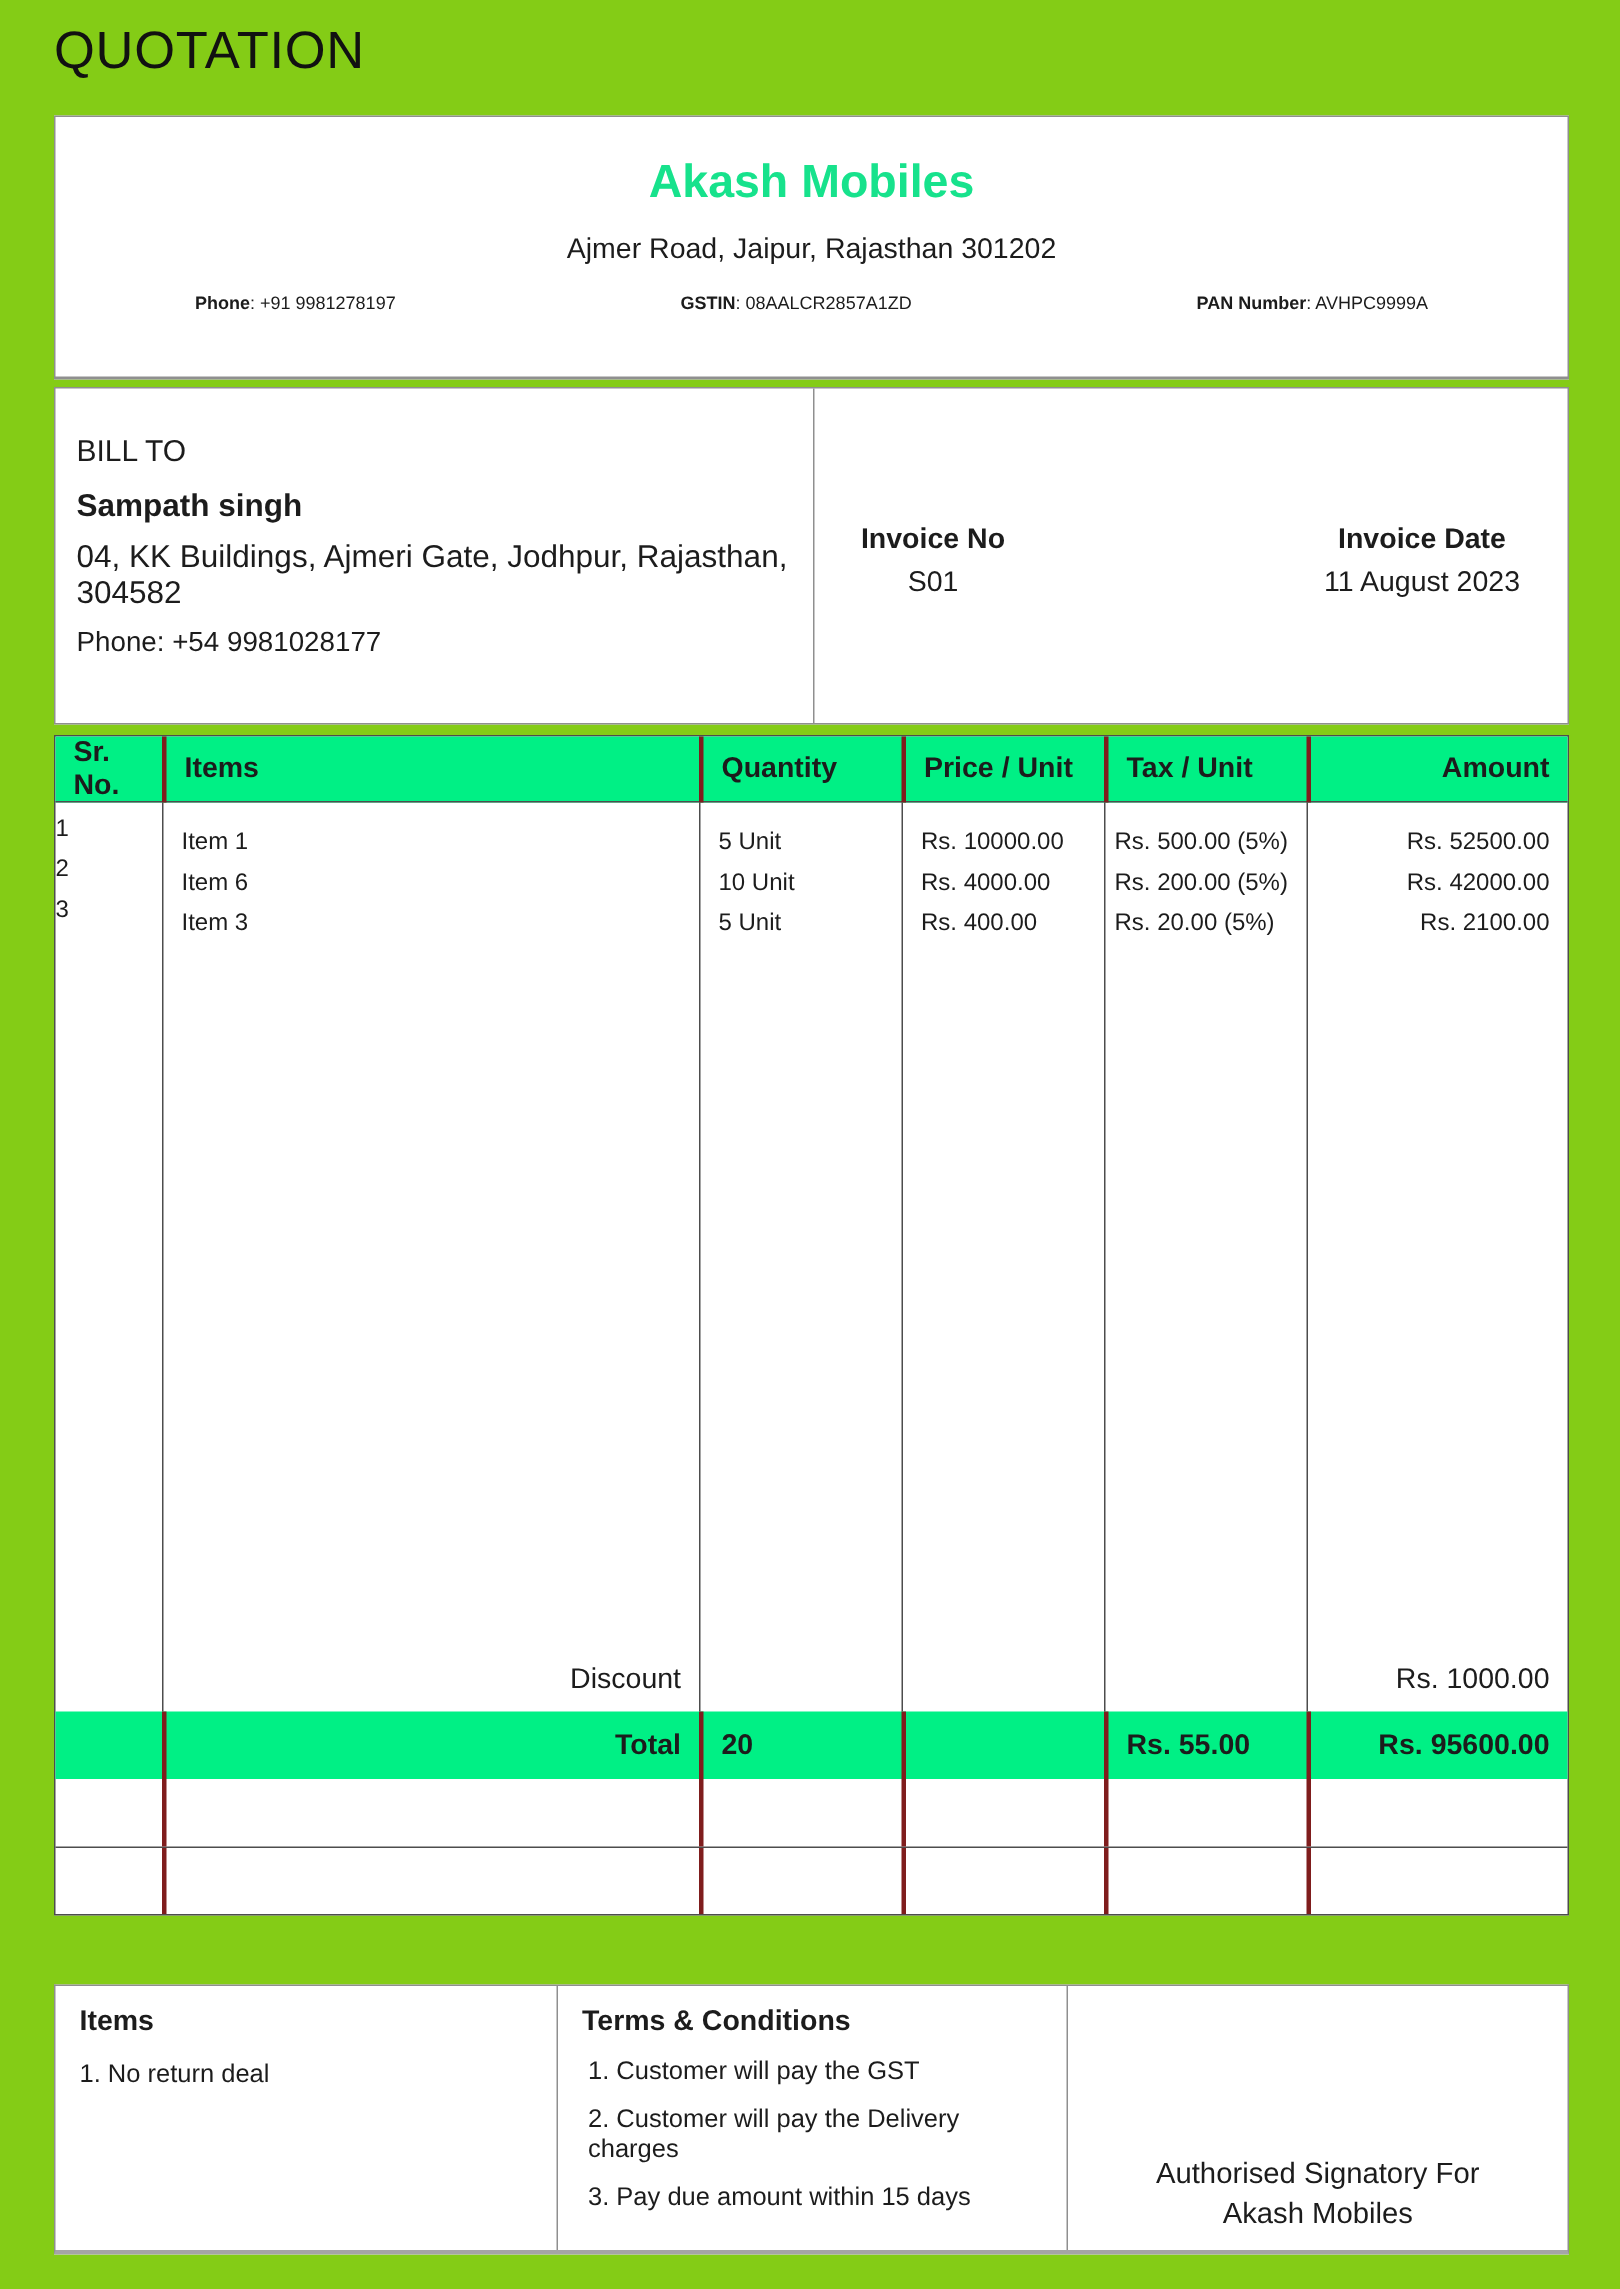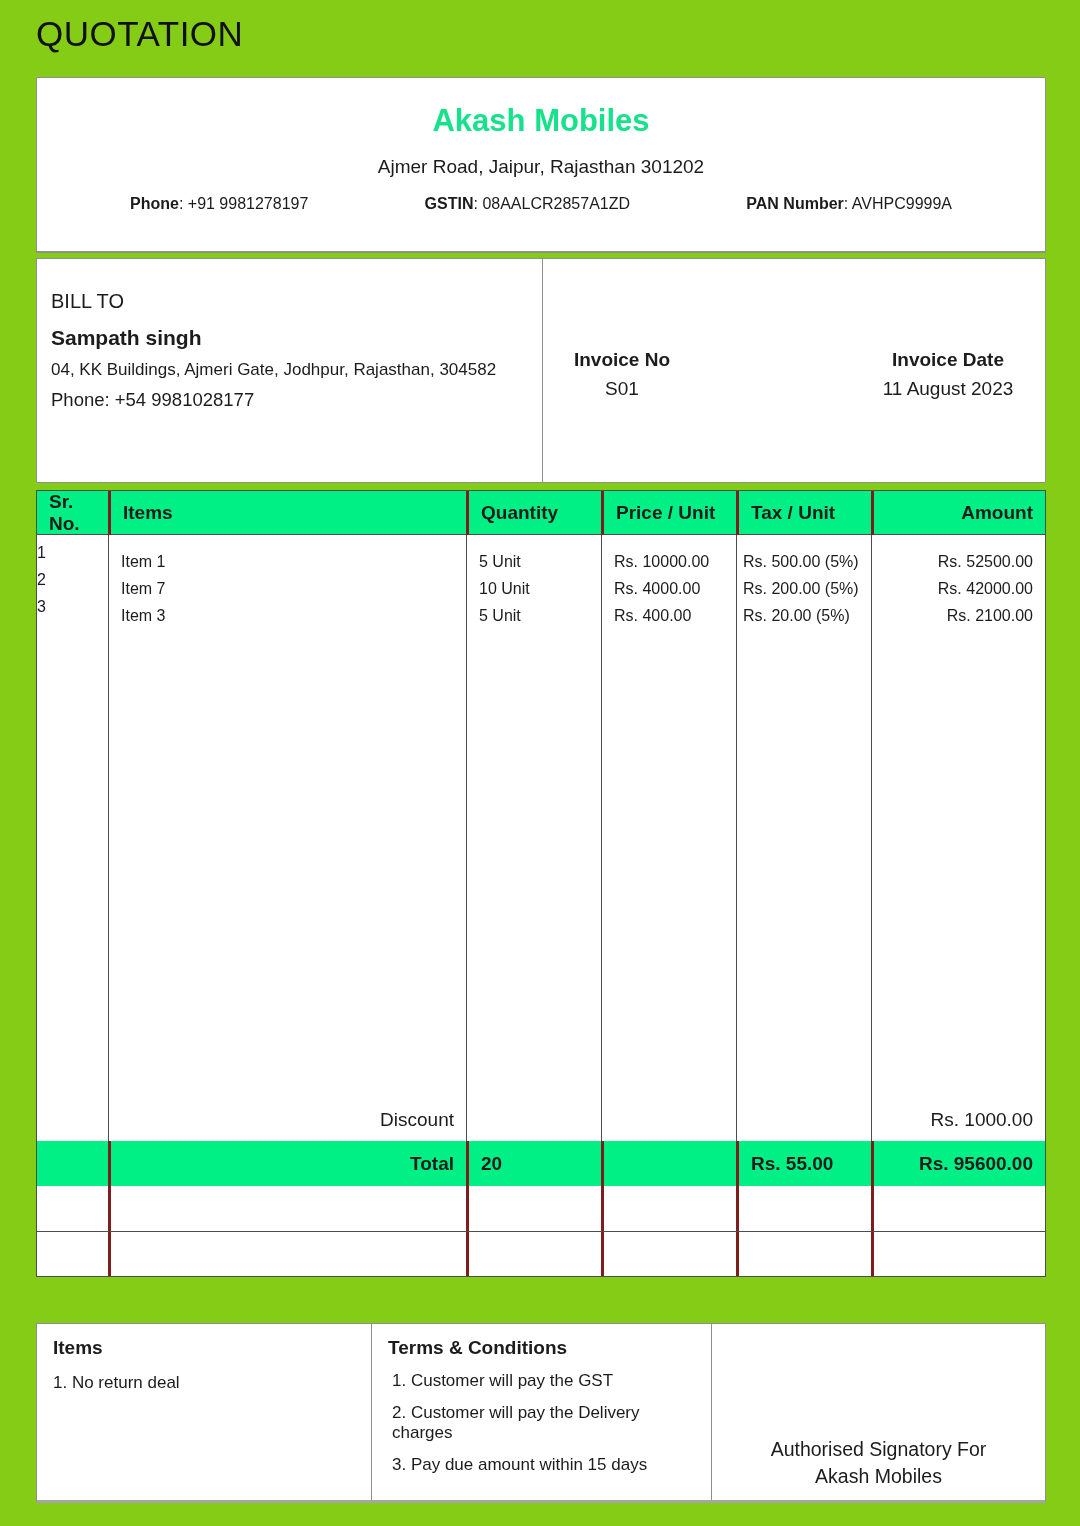--- a/index.html
+++ b/index.html
@@ -8,31 +8,31 @@
     position:relative; width:1080px; height:1526px; background:#84cc16;
     font-family:"Liberation Sans", sans-serif; color:#1c1c1c; overflow:hidden;
   }
   .doc-title { position:absolute; left:36px; top:14px; font-size:35px; font-weight:400; letter-spacing:0.5px; color:#111; }
 
   
   .company-box { position:absolute; left:36px; top:77px; width:1010px; height:176px;
     border:1px solid #8f8f8f; border-bottom:2px solid #8f8f8f; background:#fff; text-align:center; padding-top:24px; }
   .company-name { font-size:31px; font-weight:700; color:#17e28c; line-height:38px; }
   .company-address { margin-top:16px; font-size:19px; color:#1c1c1c; }
-  .company-info-row { margin-top:17px; display:flex; justify-content:space-between; padding:0 93px; font-size:16px; }
+  .company-info-row { margin-top:17px; display:flex; justify-content:space-between; padding:0 93px; font-size:12px; }
   .info-pair b { font-weight:700; }
 
   
   .billto-box { position:absolute; left:36px; top:258px; width:1010px; height:225px;
     border:1px solid #8f8f8f; background:#fff; }
   .billto-divider { position:absolute; left:505px; top:0; bottom:0; width:1px; background:#8f8f8f; }
   .billto-left { position:absolute; left:0; top:18px; width:505px; height:100%; padding:13px 14px; }
   .billto-heading { font-size:20px; font-weight:400; }
   .billto-name { margin-top:13px; font-size:21px; font-weight:700; }
-  .billto-address { margin-top:10px; font-size:17px; }
+  .billto-address { margin-top:10px; font-size:21px; }
   .billto-phone { margin-top:9px; font-size:18.5px; }
   .invoice-meta { position:absolute; left:505px; top:0; right:0; height:100%; }
   .inv-block { position:absolute; top:90px; text-align:center; font-size:19px; }
   .inv-block .lbl { font-weight:700; }
   .inv-block .val { margin-top:7px; }
   .inv-no { left:0; width:160px; }
   .inv-date { left:322px; width:168px; }
 
   
   .qtable { position:absolute; left:36px; top:490px; width:1010px; border:1px solid #4d4d4d; background:#fff; }
@@ -119,21 +119,21 @@
 
     <div class="tbody-wrap">
       <div class="tbody-grid">
         <div class="tbody cellstack col-sr">
           <div>1</div>
           <div>2</div>
           <div>3</div>
         </div>
         <div class="tbody cellstack" style="padding:9px 12px 0;">
           <div>Item 1</div>
-          <div>Item 7</div>
+          <div>Item 6</div>
           <div>Item 3</div>
         </div>
         <div class="tbody cellstack" style="padding:9px 12px 0;">
           <div>5 Unit</div>
           <div>10 Unit</div>
           <div>5 Unit</div>
         </div>
         <div class="tbody cellstack" style="padding:9px 12px 0;">
           <div>Rs. 10000.00</div>
           <div>Rs. 4000.00</div>

